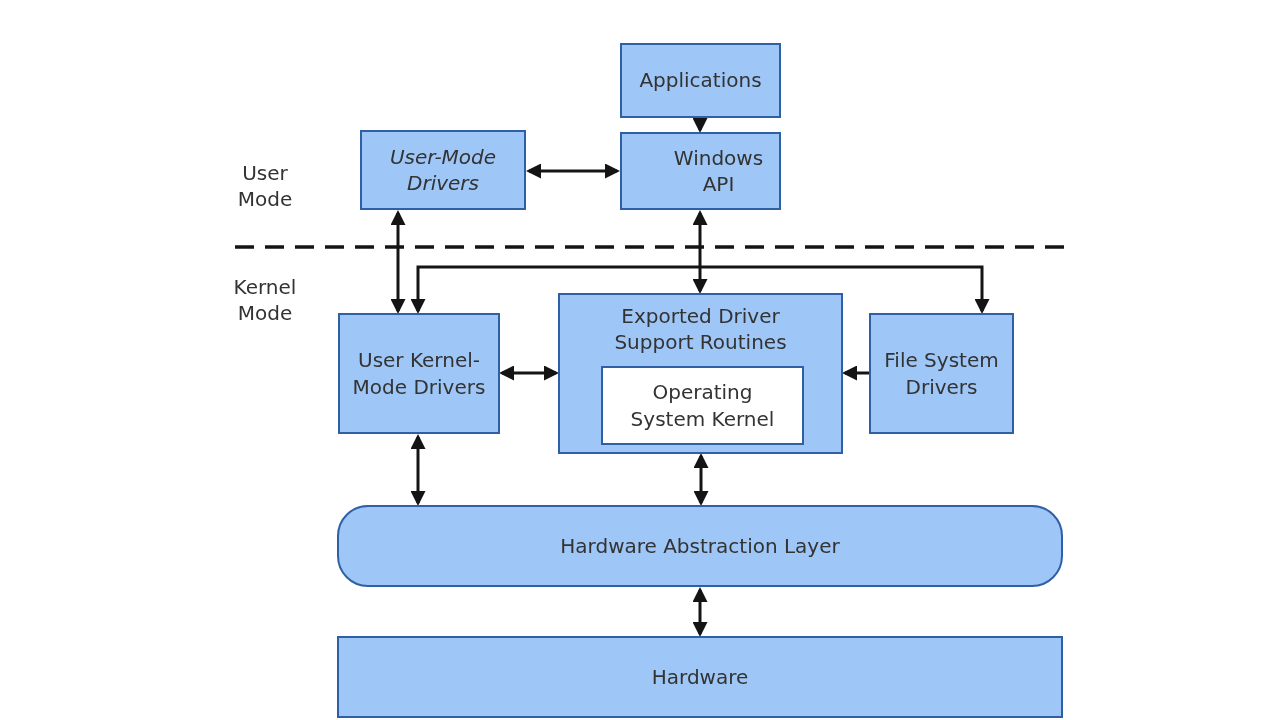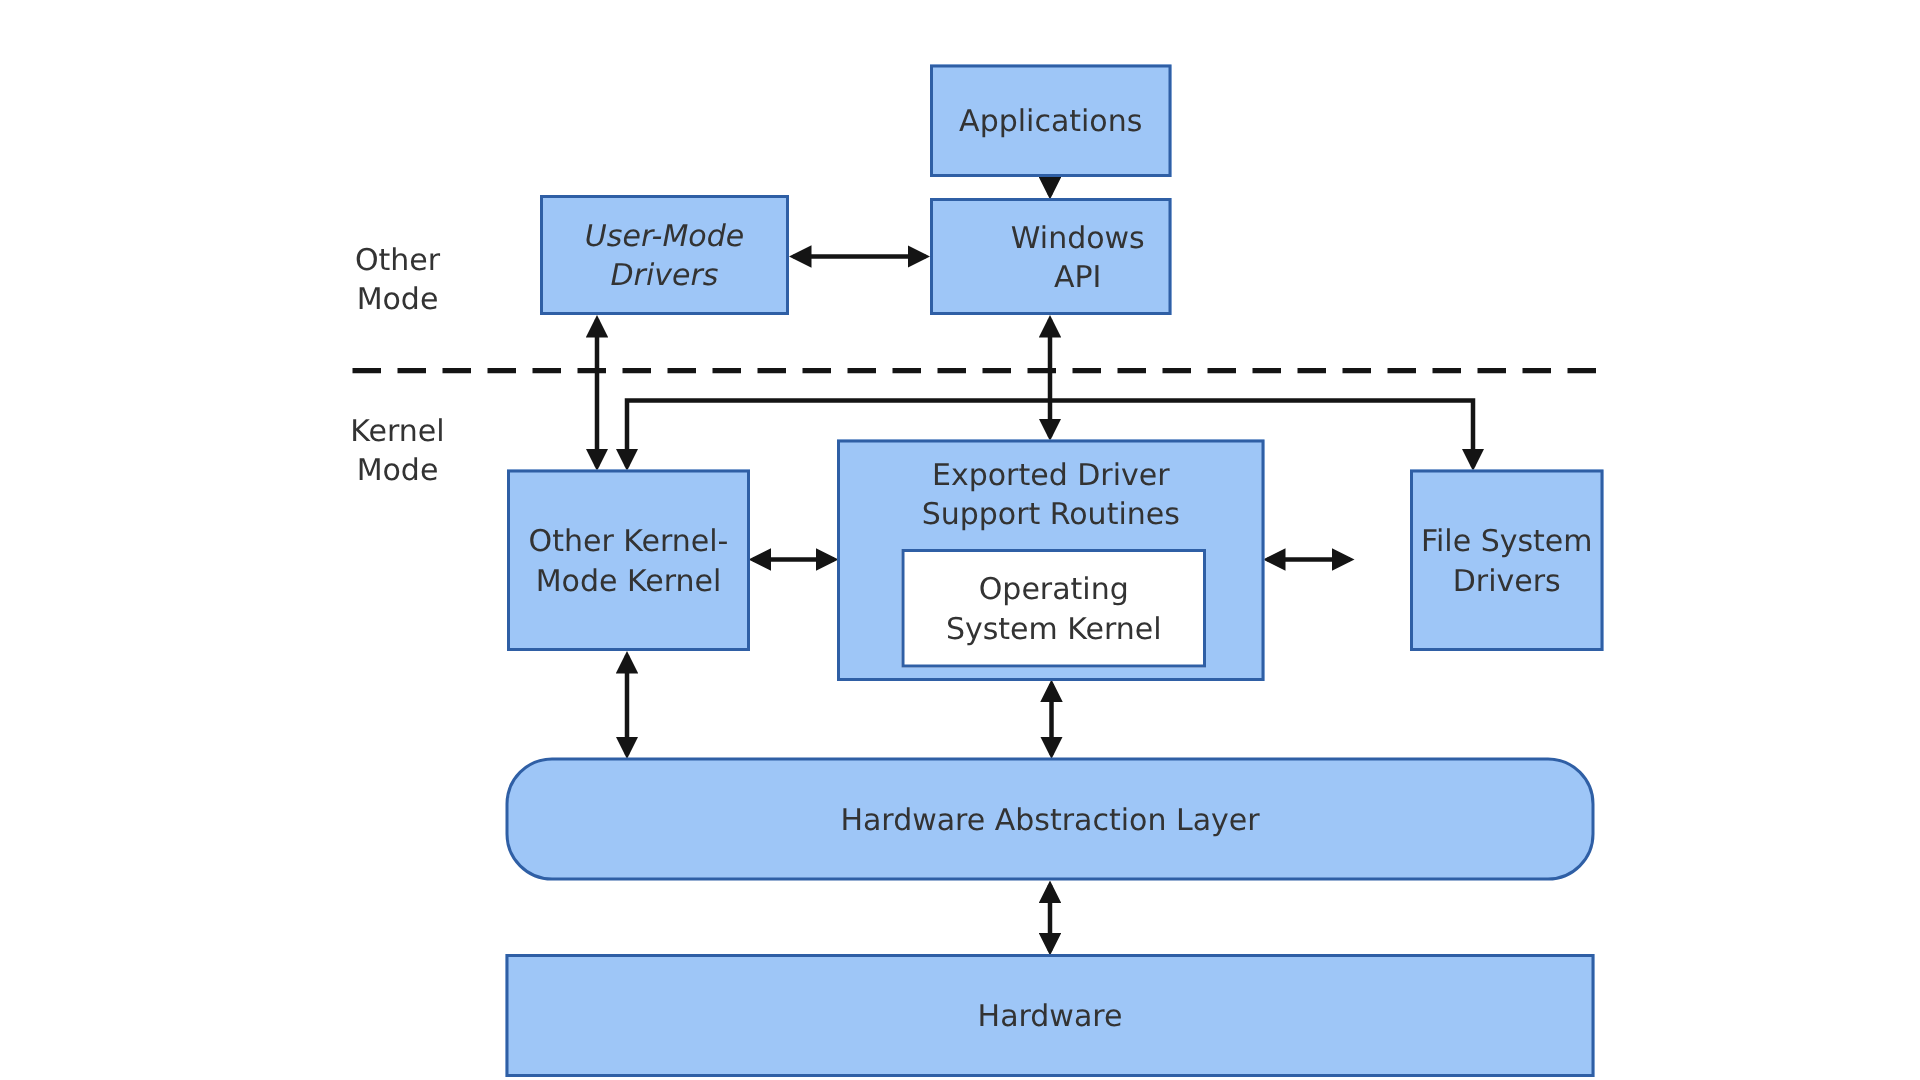--- a/index.html
+++ b/index.html
@@ -74,52 +74,52 @@
     <path class="wire" d="M845 373 L900 373" marker-start="url(#arrowhead)" marker-end="url(#arrowhead)"></path>
 
     <path class="wire" d="M418 437 L418 503" marker-start="url(#arrowhead)" marker-end="url(#arrowhead)"></path>
 
     <path class="wire" d="M701 456 L701 503" marker-start="url(#arrowhead)" marker-end="url(#arrowhead)"></path>
 
     <path class="wire" d="M700 590 L700 634" marker-start="url(#arrowhead)" marker-end="url(#arrowhead)"></path>
   </svg>
 
   <div class="mode-label" style="left:220px;top:160px;width:90px;">
-    <span>Other Mode</span>
+    <span>User Mode</span>
   </div>
   <div class="mode-label" style="left:215px;top:274px;width:100px;">
     <span>Kernel Mode</span>
   </div>
 
   <div class="node w-apps" style="left:620px;top:7px;width:161px;height:75px;margin-top:36px;">
     <span class="lbl">Applications</span>
   </div>
 
   <div class="node w-umd" style="left:360px;top:130px;width:166px;height:80px;font-style:italic;">
     <span class="lbl">User-Mode Drivers</span>
   </div>
 
   <div class="node w-api" style="left:620px;top:132px;width:161px;height:78px;padding-left:36px;">
     <span class="lbl">Windows API</span>
   </div>
 
   <div class="node w-okmd" style="left:338px;top:313px;width:162px;height:121px;">
-    <span class="lbl">Other Kernel-Mode Kernel</span>
+    <span class="lbl">User Kernel-Mode Drivers</span>
   </div>
 
   <div class="node" style="left:558px;top:293px;width:285px;height:161px;">
     <div class="w-exp-lbl">
       <span class="lbl">Exported Driver Support Routines</span>
     </div>
     <div class="node node-inner w-osk" style="left:41px;top:71px;width:203px;height:79px;">
       <span class="lbl">Operating System Kernel</span>
     </div>
   </div>
 
-  <div class="node w-fsd" style="left:940px;top:313px;width:129px;height:121px;">
+  <div class="node w-fsd" style="left:869px;top:313px;width:145px;height:121px;">
     <span class="lbl">File System Drivers</span>
   </div>
 
   <div class="node" style="left:337px;top:505px;width:726px;height:82px;border-radius:31px;">
     <span class="lbl">Hardware Abstraction Layer</span>
   </div>
 
   <div class="node" style="left:337px;top:636px;width:726px;height:82px;">
     <span class="lbl">Hardware</span>
   </div>

